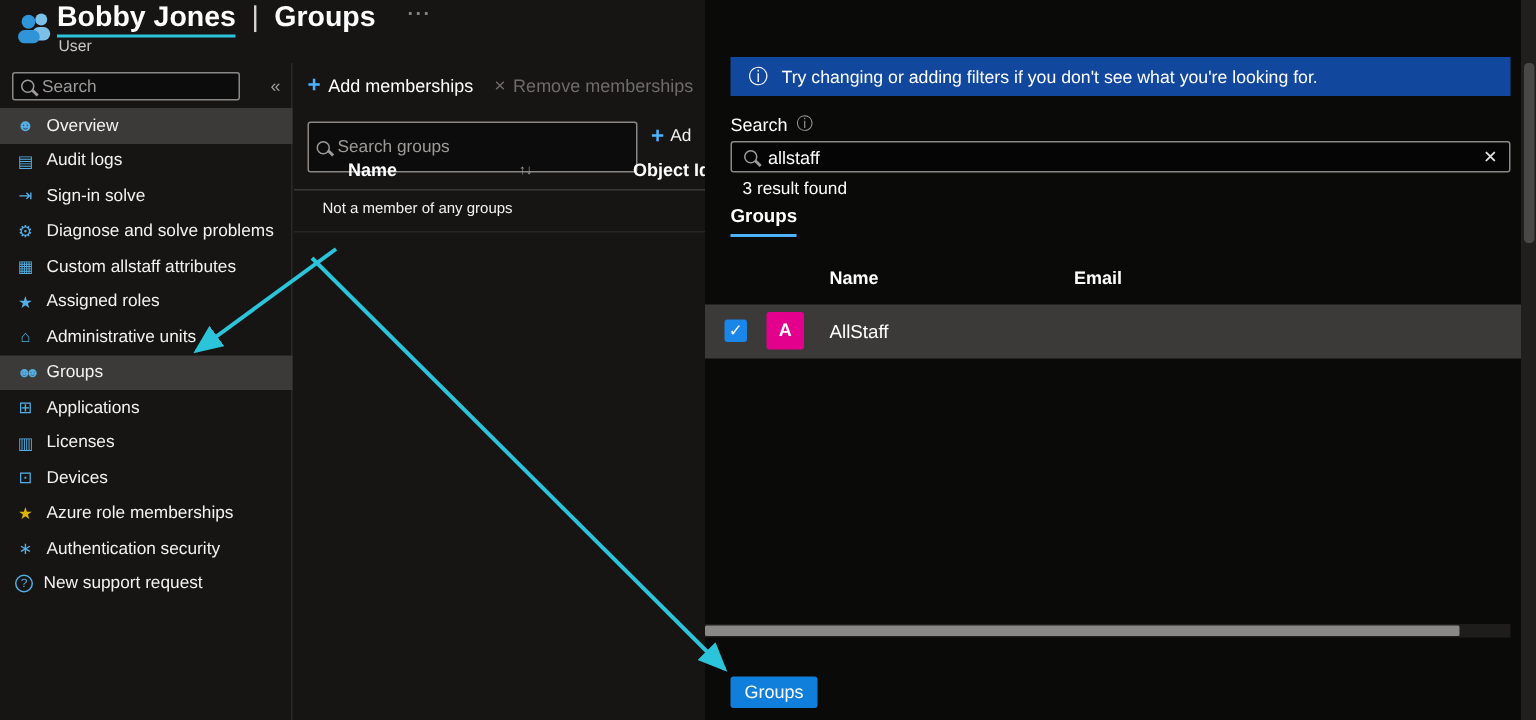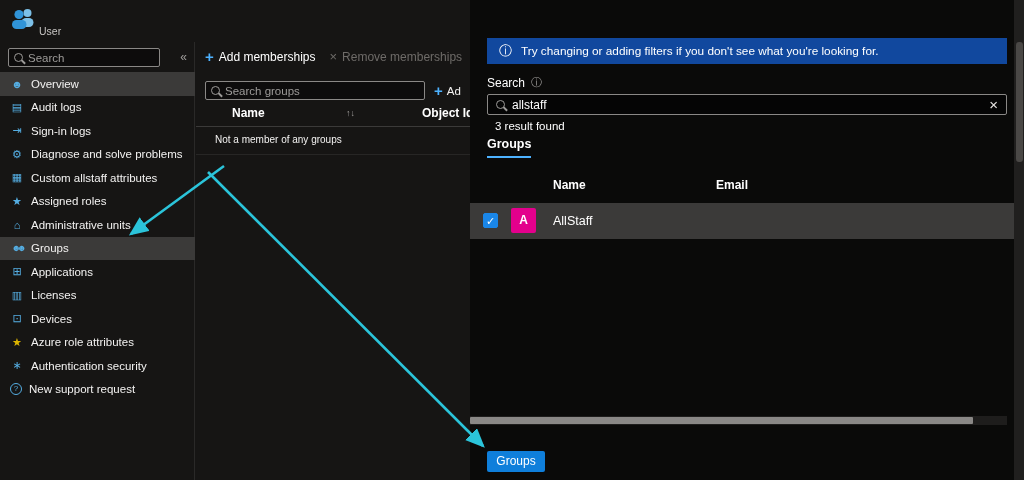--- a/index.html
+++ b/index.html
@@ -47,21 +47,21 @@
     font-family:"Liberation Sans",sans-serif; font-size:11.5px; width:100%; }
   .flat-input::placeholder { color:#9d9b99; }
 
   
   .main { position:absolute; left:196px; top:42px; width:274px; height:438px; overflow:hidden; }
   .toolbar { position:absolute; left:9px; top:7px; display:flex; gap:14px; font-size:12px; white-space:nowrap; }
   .tb-btn { display:flex; align-items:center; gap:5px; cursor:pointer; }
   .tb-plus { color:#4db2ff; font-size:15px; font-weight:700; line-height:12px; }
   .tb-x { color:#6e6b68; font-size:13px; }
   .tb-disabled { color:#6e6b68; }
-  .groups-search { position:absolute; left:9px; top:39px; width:220px; height:19px;
+  .groups-search { position:absolute; left:9px; top:39px; width:220px; height:34px;
     background:#0d0c0c; border:1px solid #8a8886; border-radius:2px;
     display:flex; align-items:center; gap:5px; padding:0 5px; }
   .add-filter { position:absolute; left:238px; top:39px; height:19px; display:flex; align-items:center;
     gap:4px; font-size:11.5px; color:#f3f2f1; cursor:pointer; white-space:nowrap; }
   .m-th-name { position:absolute; left:36px; top:64px; font-size:12px; font-weight:700; }
   .m-th-sort { position:absolute; left:150px; top:66px; font-size:9px; color:#a19f9d; }
   .m-th-oid { position:absolute; left:226px; top:64px; font-size:12px; font-weight:700; white-space:nowrap; }
   .m-divider { position:absolute; left:0; top:84px; width:274px; border-top:1px solid #3b3a39; }
   .m-empty { position:absolute; left:19px; top:92px; font-size:10px; color:#f3f2f1; }
   .m-divider2 { position:absolute; left:0; top:112px; width:274px; border-top:1px solid #272625; }
@@ -106,20 +106,26 @@
 </head>
 <body>
 
 <div class="header">
   <svg class="hdr-avatar" width="24" height="22" viewBox="0 0 24 22">
     <circle cx="16.5" cy="6" r="4" fill="#7cc0e8"></circle>
     <rect x="10.5" y="11" width="12" height="9" rx="4.5" fill="#7cc0e8"></rect>
     <circle cx="8" cy="7.5" r="4.6" fill="#3094d8"></circle>
     <rect x="1" y="13" width="14.5" height="9" rx="4.5" fill="#3094d8"></rect>
   </svg>
+  <div class="title-row">
+    <span class="title-name">Bobby Jones</span>
+    <span class="title-sep">|</span>
+    <span class="title-section">Groups</span>
+    <span class="title-more">···</span>
+  </div>
   <div class="subtitle">User</div>
 </div>
 
 <div class="sidebar">
   <div class="side-search">
     <span class="mag"></span>
     <input class="flat-input" placeholder="Search" style="">
   </div>
   <span class="collapse-btn">«</span>
 
@@ -127,21 +133,21 @@
     <div class="nav-item sel">
       <span class="ni-icon">☻</span>
       <span>Overview</span>
     </div>
     <div class="nav-item">
       <span class="ni-icon">▤</span>
       <span>Audit logs</span>
     </div>
     <div class="nav-item">
       <span class="ni-icon">⇥</span>
-      <span>Sign-in logs</span>
+      <span>Sign-in solve</span>
     </div>
     <div class="nav-item">
       <span class="ni-icon">⚙</span>
       <span>Diagnose and solve problems</span>
     </div>
     <div class="nav-item">
       <span class="ni-icon">▦</span>
       <span>Custom allstaff attributes</span>
     </div>
     <div class="nav-item">
@@ -163,21 +169,21 @@
     <div class="nav-item">
       <span class="ni-icon">▥</span>
       <span>Licenses</span>
     </div>
     <div class="nav-item">
       <span class="ni-icon">⊡</span>
       <span>Devices</span>
     </div>
     <div class="nav-item">
       <span class="ni-icon yellow">★</span>
-      <span>Azure role attributes</span>
+      <span>Azure role memberships</span>
     </div>
     <div class="nav-item">
       <span class="ni-icon">∗</span>
       <span>Authentication security</span>
     </div>
     <div class="nav-item">
       <span class="ni-icon qmark">?</span>
       <span>New support request</span>
     </div>
   </div>

